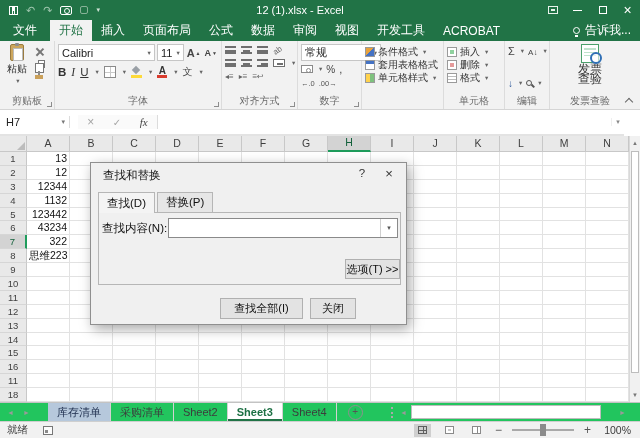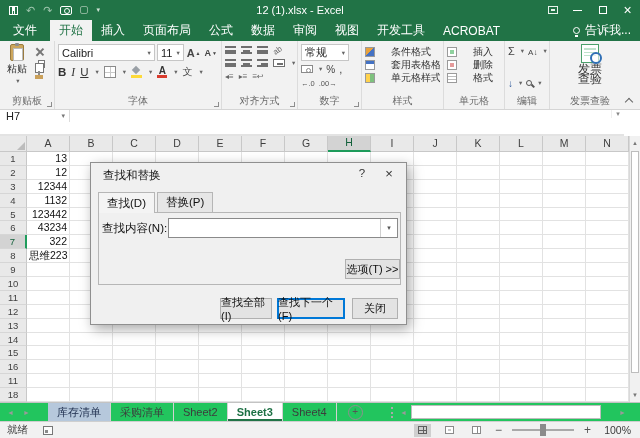--- a/index.html
+++ b/index.html
@@ -97,32 +97,32 @@
 .ori::before{content:"ab"}
 .mrg{width:12px;height:8px;border:1px solid #6f6f6f;background:#fff;position:relative;flex:none}
 .mrg::after{content:"";position:absolute;left:3px;top:3px;width:6px;height:1.5px;background:#6f6f6f}
 .ind{font-size:8px;color:#666}
 .ind-l::before{content:"◂≡"}
 .ind-r::before{content:"▸≡"}
 .wrapic{font-size:8px;color:#666}
 .wrapic::before{content:"≡↩"}
 
 .rg-num{width:64px;gap:2px}
-.combo-num{width:48px}
+.combo-num{width:80px}
 .n-row{display:flex;align-items:center;gap:4px;height:12px}
 .icon-money{width:12px;height:8px;border:1px solid #8a8a8a;background:#fff;position:relative}
 .icon-money::after{content:"";position:absolute;left:4px;top:1.5px;width:3px;height:3px;border:1px solid #8a8a8a;border-radius:50%}
 .pct{font-size:10px;color:#444}
 .cmm{font-size:11px;color:#444}
 .dec{font-size:7.5px;color:#555}
 .dec-a::before{content:"←.0"}
 .dec-b::before{content:".00→"}
 
 .rg-styles{width:82px;gap:1px;padding-top:4px}
-.sline{display:flex;align-items:center;gap:16px;font-size:10px;color:#333;height:13px;overflow:hidden}
+.sline{display:flex;align-items:center;gap:3px;font-size:10px;color:#333;height:13px;overflow:hidden}
 .si{width:10px;height:10px;border:1px solid #9a9a9a;flex:none}
 .si0{background:linear-gradient(135deg,#e8a23c 50%,#4472c4 50%)}
 .si1{background:linear-gradient(#4472c4 0 3px,#fff 3px)}
 .si2{background:linear-gradient(90deg,#ffd24c 50%,#7ec17e 50%)}
 
 .rg-cells{width:61px;gap:1px;padding-top:4px}
 .ci{width:10px;height:10px;border:1px solid #9a9a9a;background:#fff;position:relative;flex:none}
 .ci0::after{content:"";position:absolute;inset:2px;background:#8fd19e}
 .ci1::after{content:"";position:absolute;inset:2px;background:#e59a9a}
 .ci2{background:linear-gradient(#fff 0 2px,#bbb 2px 3px,#fff 3px 5px,#bbb 5px 6px,#fff 6px)}
@@ -139,21 +139,21 @@
 .rg-inv{width:80px;align-items:center;border-right:none;padding-top:3px}
 .invbtn{display:flex;flex-direction:column;align-items:center}
 .inv-ic{width:18px;height:19px;border:1px solid #4ba06b;background:#fff;position:relative;margin-bottom:1px}
 .inv-ic::before{content:"";position:absolute;left:2px;top:3px;right:2px;height:8px;background:repeating-linear-gradient(#bfe3cc 0 1.5px,transparent 1.5px 3.5px)}
 .inv-ic::after{content:"";position:absolute;right:-4px;bottom:-2px;width:8px;height:8px;border:2px solid #2f6fb5;border-radius:50%;background:rgba(255,255,255,.6)}
 .inv-t{font-size:12px;line-height:10px;color:#333}
 .ribbon-collapse{position:absolute;right:6px;bottom:4px;width:10px;height:8px}
 .ribbon-collapse::before{content:"";display:block;width:5px;height:5px;border-top:1.5px solid #666;border-left:1.5px solid #666;transform:rotate(45deg);margin:2px auto 0}
 
 
-.fbar{position:absolute;top:110px;left:0;right:16px;height:26px;background:#fff;border-bottom:2px solid #e3e3e3;display:flex;align-items:flex-start}
+.fbar{position:absolute;top:110px;left:0;right:16px;height:26px;background:#fff;border-bottom:2px solid #e3e3e3;display:flex;align-items:center}
 .namebox{width:70px;border-right:1px solid #dcdcdc;display:flex;align-items:center;padding-left:6px;font-size:11px;color:#222}
 .nb-caret{margin-left:auto;margin-right:4px;font-size:7px;color:#777}
 .fsep{width:8px;background:#f1f1f1;border-right:1px solid #dcdcdc}
 .ficons{width:80px;display:flex;align-items:center;justify-content:space-around;background:#fafafa;border-right:1px solid #dcdcdc}
 .fx-x::before{content:"×";color:#a5a5a5;font-size:12px}
 .fx-ck::before{content:"✓";color:#a5a5a5;font-size:10px}
 .fx-fx{font-family:"Liberation Serif",serif;font-style:italic;font-size:11px;color:#444}
 .finput{flex:1;border:none;outline:none;font-size:11px;padding:0 4px;background:#fff}
 .fexpand{width:13px;display:flex;align-items:center;justify-content:center;color:#888;font-size:7px;border-left:1px solid #eee}
 .fexpand::before{content:"▾"}
@@ -190,21 +190,21 @@
 .dlg-page{position:absolute;left:7px;top:49px;width:303px;height:73px;border:1px solid #b6b6b6}
 .dlg-field-label{position:absolute;left:11px;top:58px}
 .dlg-combo{position:absolute;left:77px;top:55px;width:230px;height:20px;background:#fff;border:1px solid #8a8a8a;display:flex}
 .dlg-combo input{flex:1;border:none;outline:none;font-size:11.5px;padding:0 3px;background:transparent}
 .combo-dd{width:17px;border-left:1px solid #d0d0d0;display:flex;align-items:center;justify-content:center;color:#555;font-size:7px}
 .combo-dd::after{content:"▾"}
 .dlg-options{position:absolute;left:254px;top:96px;width:55px;height:20px;background:#e3e3e3;border:1px solid #b0b0b0;display:flex;align-items:center;justify-content:center;font-size:11px}
 .dlg-buttons{position:absolute;left:129px;top:135px;display:flex;gap:5px}
 .dbtn{height:21px;background:#e3e3e3;border:1px solid #b0b0b0;display:flex;align-items:center;justify-content:center;font-size:11px}
 .dbtn.default{border:1px solid #0078d7;box-shadow:inset 0 0 0 1px #0078d7}
-.w0{width:52px}.w1{width:68px}.w2{width:46px;margin-left:2px}
+.w0{width:83px}.w1{width:68px}.w2{width:46px;margin-left:2px}
 
 
 .sheetbar{position:absolute;left:0;top:402px;right:0;height:19px;background:#22c55e;border-top:1px solid #c3c3c3;display:flex;align-items:stretch}
 .snav{display:flex;align-items:center;gap:9px;padding:0 4px 0 7px}
 .na{font-size:7px;color:#9a9a9a}
 .na-l::before{content:"◄"}
 .na-r::before{content:"►"}
 .sheet-tab-list{display:flex;align-items:stretch;margin-left:14px}
 .stab{display:flex;align-items:center;padding:0 9px;font-size:11px;color:#3c3c3c;border-right:1px solid #d2d2d2}
 .stab.grouped{background:#b6c8dc;color:#1c2c4c}
@@ -389,21 +389,20 @@
           <div class="sline">
             <span class="si si1"></span>
             <span>套用表格格式</span>
           </div>
           <div class="sline">
             <span class="si si2"></span>
             <span>单元格样式</span>
             <span class="cr"></span>
           </div>
         </div>
-      <div class="rg-label">样式</div>
     </div>
 
     <div class="rg rg-col rg-cells">
       <div>
           <div class="sline">
             <span class="ci ci0"></span>
             <span>插入</span>
             <span class="cr"></span>
           </div>
           <div class="sline">
@@ -451,20 +450,25 @@
 
     <span class="ribbon-collapse"></span>
   </div>
 
   <div class="fbar">
     <div class="namebox">
       <span>H7</span>
       <span class="nb-caret">▾</span>
     </div>
     <div class="fsep"></div>
+    <div class="ficons">
+      <span class="fx-x"></span>
+      <span class="fx-ck"></span>
+      <span class="fx-fx">fx</span>
+    </div>
     <input class="finput" value="" style="">
     <div class="fexpand"></div>
   </div>
 
   <div class="gridwrap">
       <div class="g-hrow">
         <div class="g-corner"></div>
         <div class="g-ch">A</div>
         <div class="g-ch">B</div>
         <div class="g-ch">C</div>
@@ -807,21 +811,20 @@
       </div>
     <div class="dlg-page"></div>
     <div class="dlg-field-label">查找内容(N):</div>
     <div class="dlg-combo">
       <input value="" style="">
       <div class="combo-dd"></div>
     </div>
     <div class="dlg-options">选项(T) &gt;&gt;</div>
     <div class="dlg-buttons">
         <div class="dbtn w0">查找全部(I)</div>
-        <div class="dbtn w1 default">查找下一个(F)</div>
         <div class="dbtn w2">关闭</div>
       </div>
   </div>
 
   <div class="sheetbar">
     <div class="snav">
       <span class="na na-l"></span>
       <span class="na na-r"></span>
     </div>
     <div class="sheet-tab-list">

